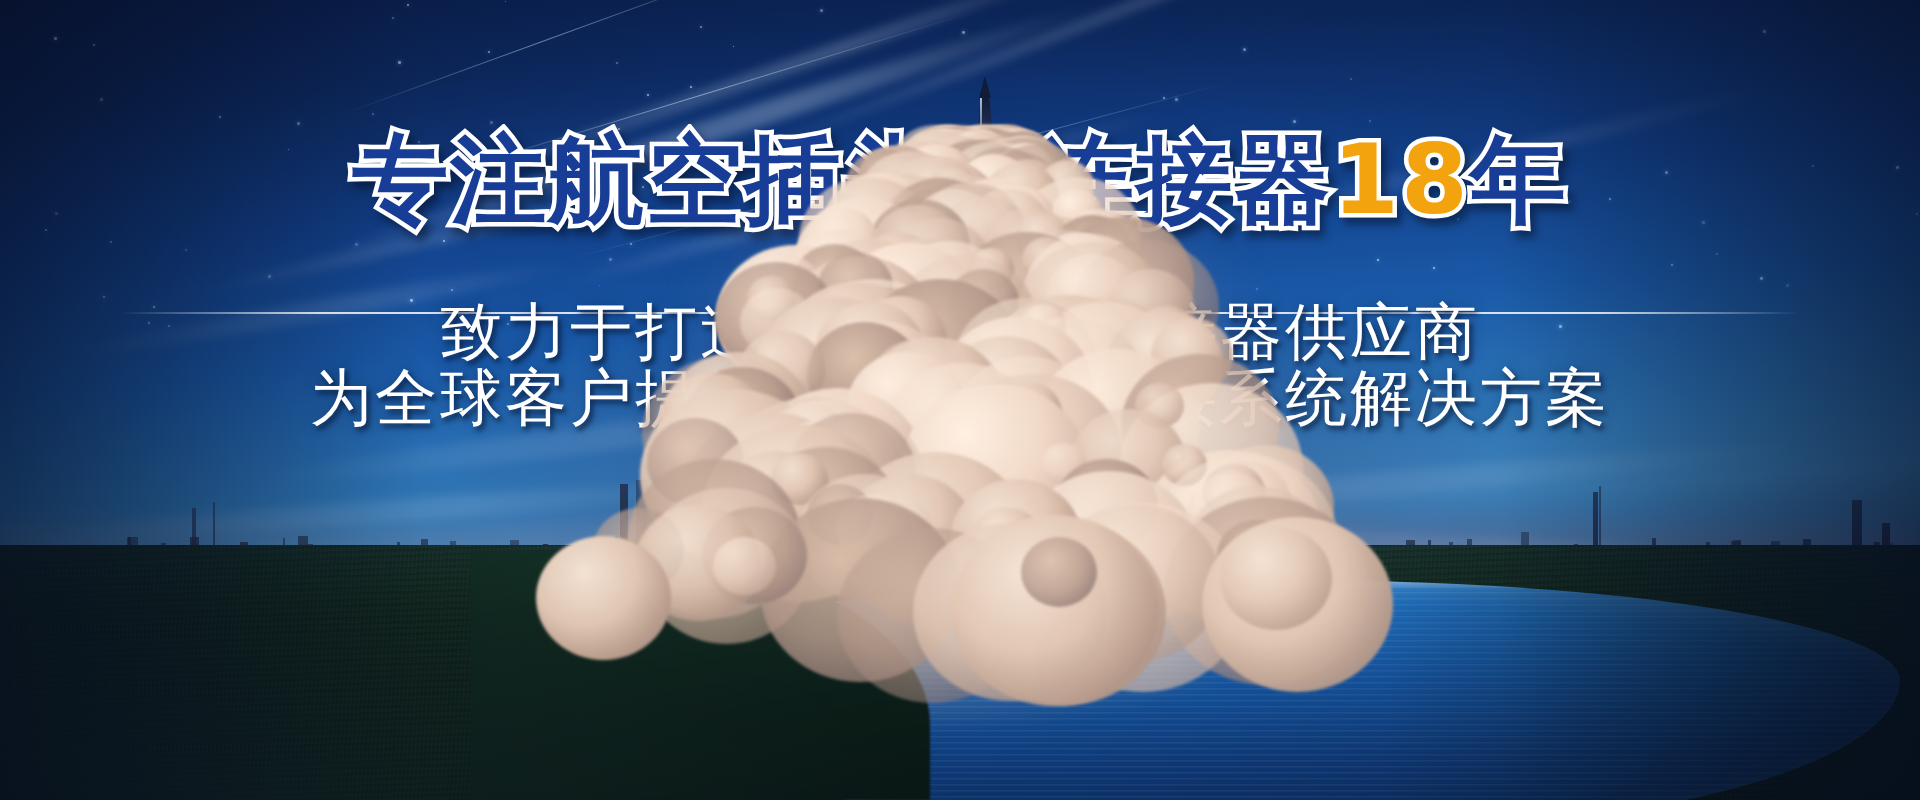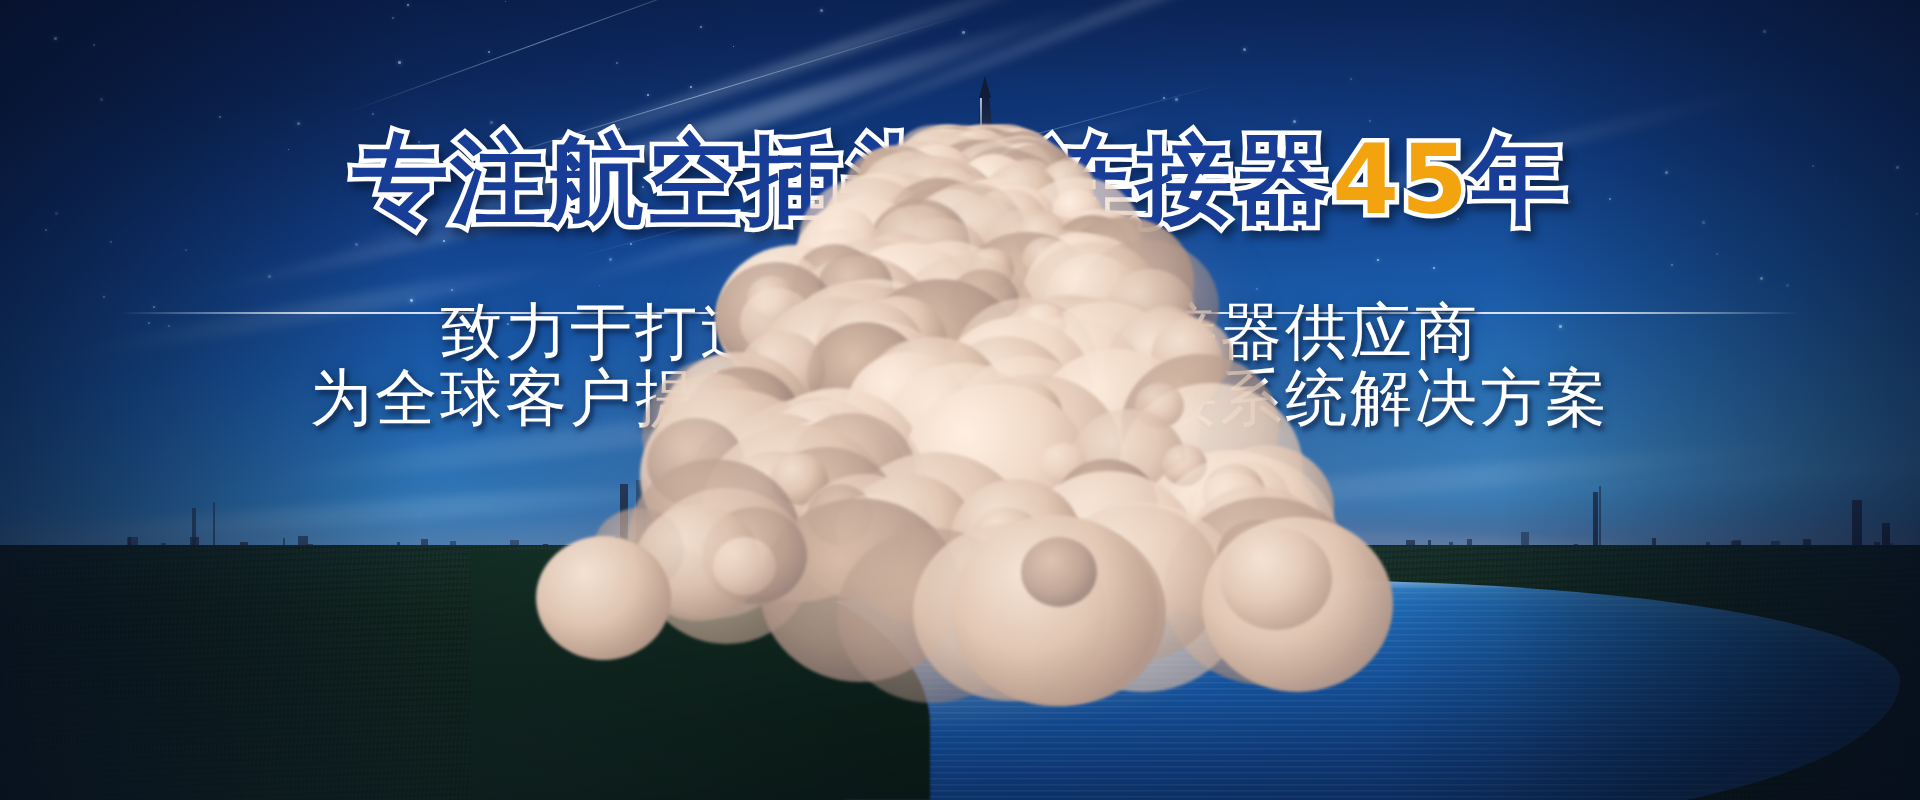--- a/index.html
+++ b/index.html
@@ -782,21 +782,21 @@
       <div class="lake-edge"></div>
     </div>
     <div class="shore"></div>
     <div class="ground-left-shade"></div>
   </div>
 
   <div class="sky-vignette"></div>
 
   <div class="content">
     <div class="headline">
-      <span>专注航空插头、连接器</span><span class="num">45</span><span>年</span>
+      <span>专注航空插头、连接器</span><span class="num">18</span><span>年</span>
     </div>
 
     <div class="divider"></div>
 
     <div class="sub sub1">致力于打造全球一流的连接器供应商</div>
     <div class="sub sub2">为全球客户提供可靠便捷的连接系统解决方案</div>
   </div>
 </div>
 
 </body></html>

